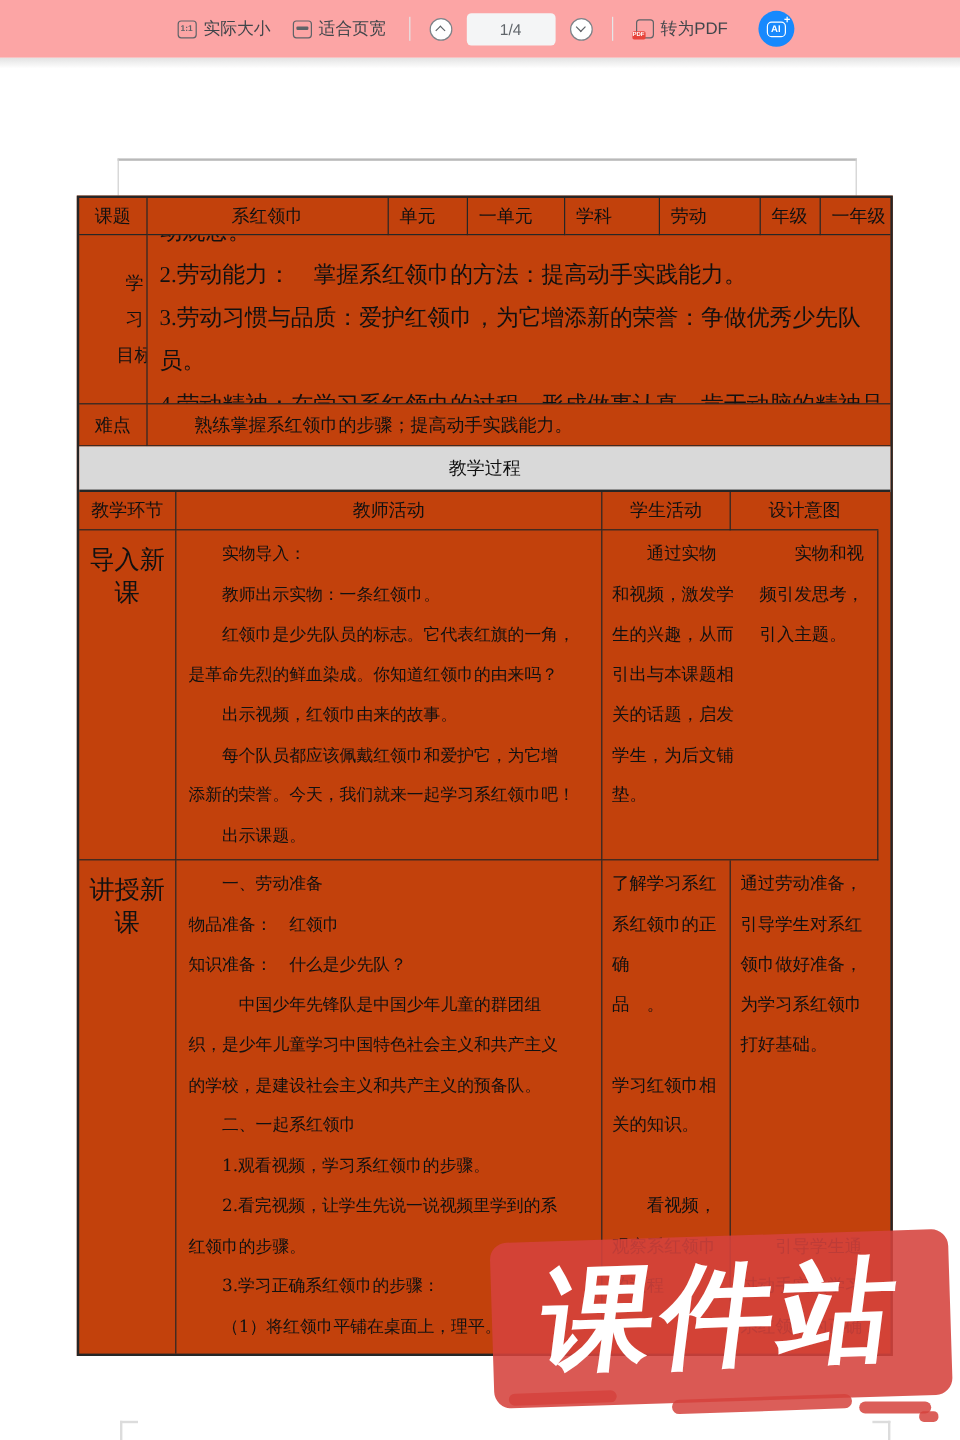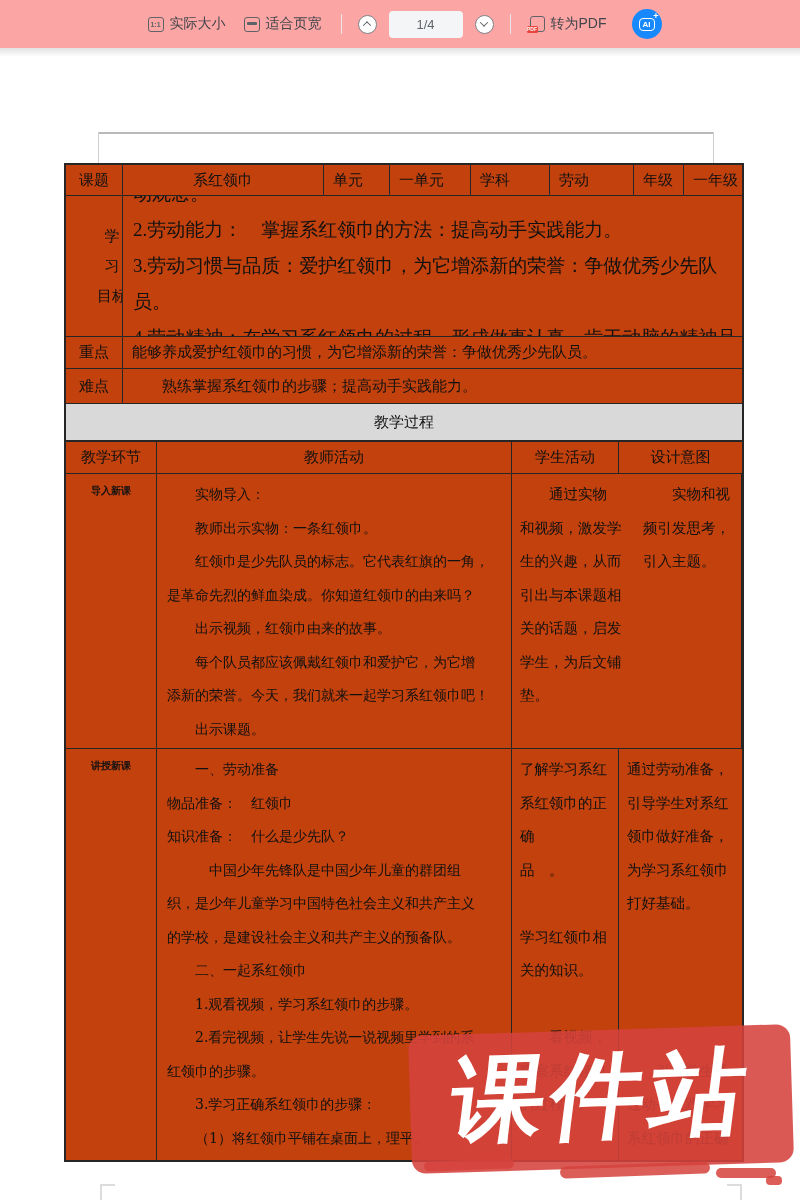--- a/index.html
+++ b/index.html
@@ -55,28 +55,28 @@
   .h-nd   .cell  { height:35px; }
   .h-pt   .cell  { height:38px; background:#d9d9d9; border-bottom:2px solid #262626; }
   .h-ph   .cell  { height:32px; }
   .h-r0   .cell  { height:275px; }
   .h-r1   .cell  { height:411px; border-bottom:none; }
   .c-center { display:flex; align-items:center; justify-content:center; text-align:center; }
   .c-left { display:flex; align-items:center; padding-left:9px; }
   .pre { white-space:pre-line;padding-left:36px; }
   .obj-label { display:flex; align-items:center; justify-content:center; text-align:center; line-height:30px; }
   .obj-content { display:flex; flex-direction:column; justify-content:center; padding-left:10px; line-height:36px; font-size:19px;font-family:Liberation Serif, serif; }
-  .stage { text-align:center; padding-top:10px; font-size:10px;font-weight:bold; }
+  .stage { text-align:center; padding-top:10px; font-size:21px; }
   .tcell { padding:4px 10px; line-height:33.5px; font-size:14px; }
   .scell { padding:4px 8px;  line-height:33.5px; font-size:14.5px; }
   
   .w-c1{width:57px;} .w-c2{width:201px;} .w-c3{width:66px;} .w-c4{width:81px;}
   .w-c5{width:79px;} .w-c6{width:84px;} .w-c7{width:50px;} .w-c8{width:58px;}
   .w-span{width:619px;} .w-full{width:676px;}
-  .w-p1{width:91px;} .w-p2{width:355px;} .w-p3{width:107px;} .w-p4{width:123px;}
+  .w-p1{width:81px;} .w-p2{width:355px;} .w-p3{width:107px;} .w-p4{width:123px;}
 
   
   .stamp { position:absolute; left:410px; top:1030px; width:382px; height:138px;
     background:rgba(213,66,60,0.88); border-radius:14px; transform:rotate(-1.8deg);
     display:flex; align-items:center; justify-content:center; z-index:20; }
   .stamp-text { color:#fff; font-size:94px; font-weight:bold; letter-spacing:6px;
     font-family:"DejaVu Sans","Liberation Sans",sans-serif; transform:skewX(-9deg) translateY(-3px); white-space:nowrap; }
   .blob { position:absolute; background:rgba(213,66,60,0.85); z-index:19; }
   .blob1 { left:560px; top:1164px; width:150px; height:12px; border-radius:6px; transform:rotate(-2deg); }
   .blob2 { left:716px; top:1168px; width:60px;  height:10px; border-radius:5px; }
@@ -138,24 +138,20 @@
 
   <div class="trow h-obj">
     <div class="cell w-c1 obj-label pre">学　习
 目标</div>
     <div class="cell w-span obj-content pre last">1.劳动观念：通过学习，了解与红领巾相关的知识，养成爱护红领巾的劳动观念。
 2.劳动能力：　掌握系红领巾的方法：提高动手实践能力。
 3.劳动习惯与品质：爱护红领巾，为它增添新的荣誉：争做优秀少先队员。
 4.劳动精神：在学习系红领巾的过程，形成做事认真，肯于动脑的精神品质。</div>
   </div>
 
-  <div class="trow h-zd">
-    <div class="cell w-c1 c-center">重点</div>
-    <div class="cell w-span c-left last">能够养成爱护红领巾的习惯，为它增添新的荣誉：争做优秀少先队员。</div>
-  </div>
 
   <div class="trow h-nd">
     <div class="cell w-c1 c-center">难点</div>
     <div class="cell w-span c-left last">　　熟练掌握系红领巾的步骤；提高动手实践能力。</div>
   </div>
 
   <div class="trow h-pt">
     <div class="cell w-full c-center last">教学过程</div>
   </div>
 

